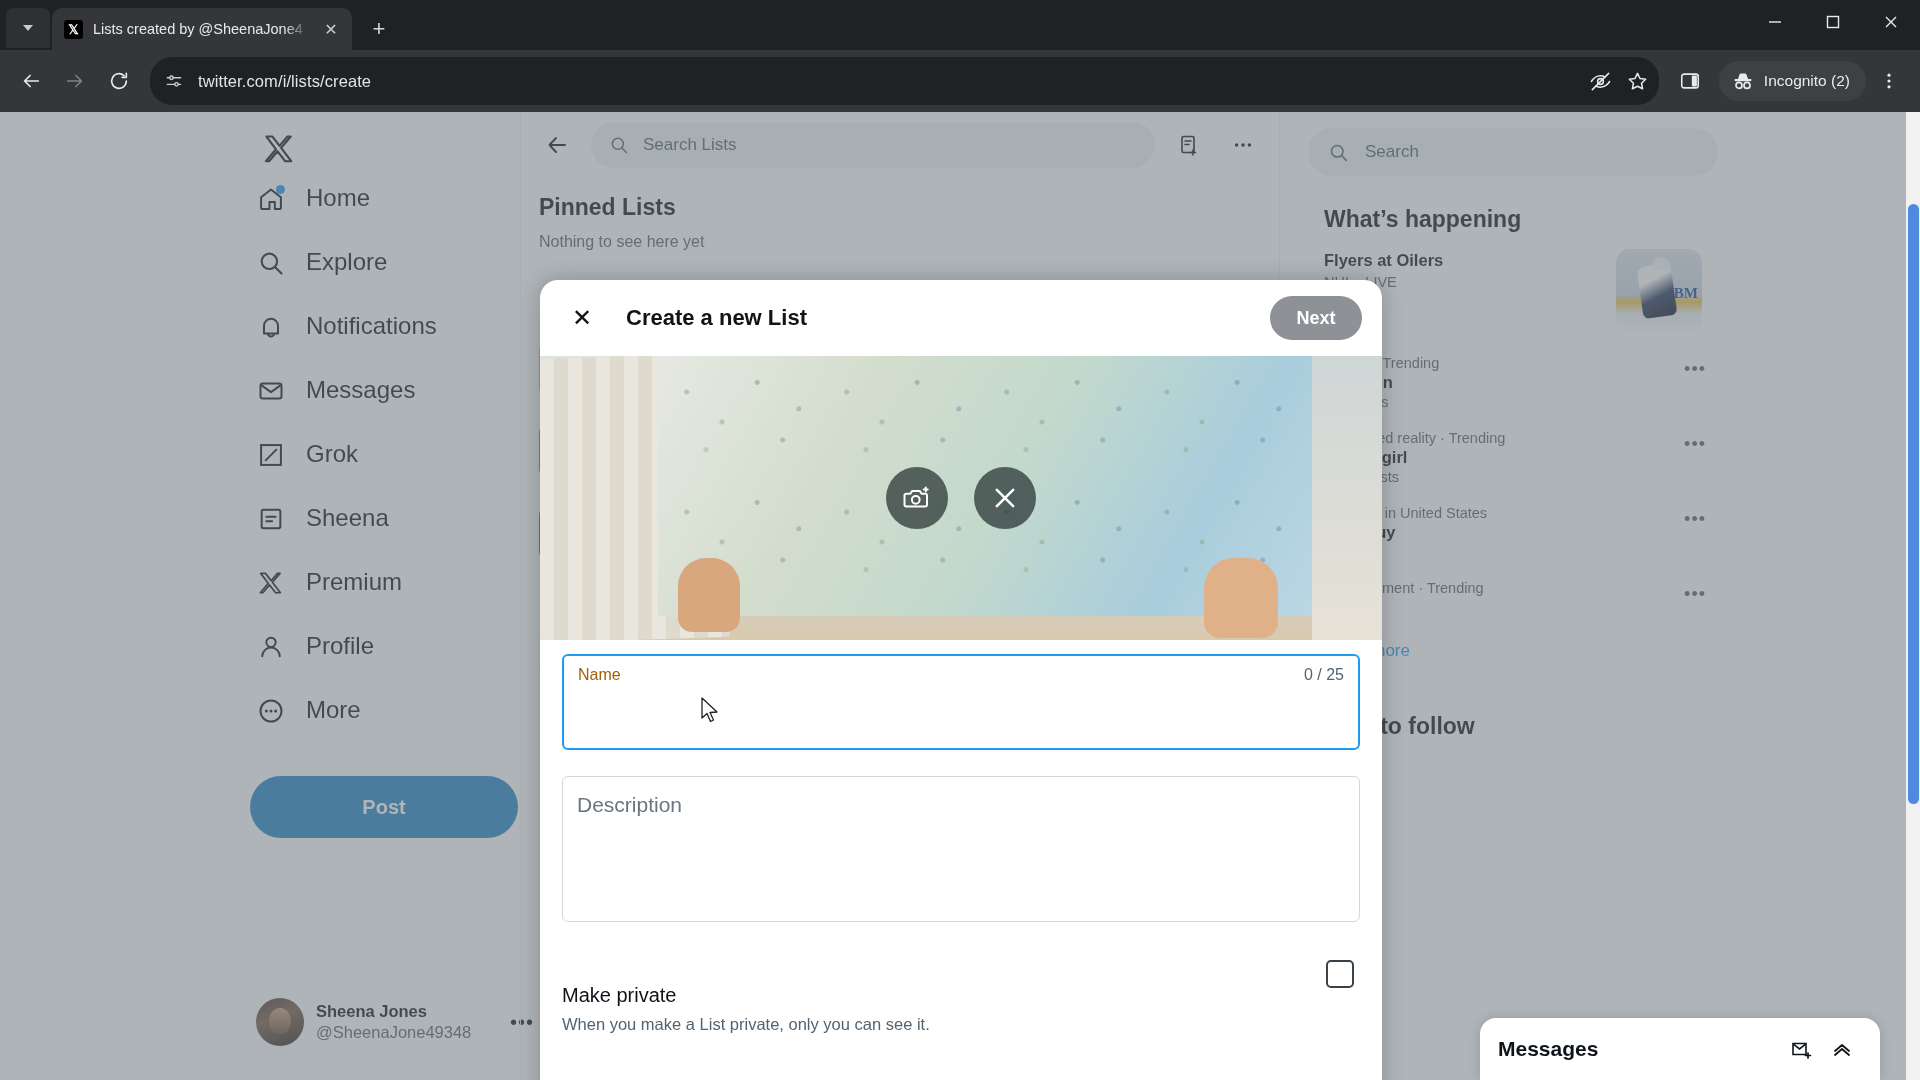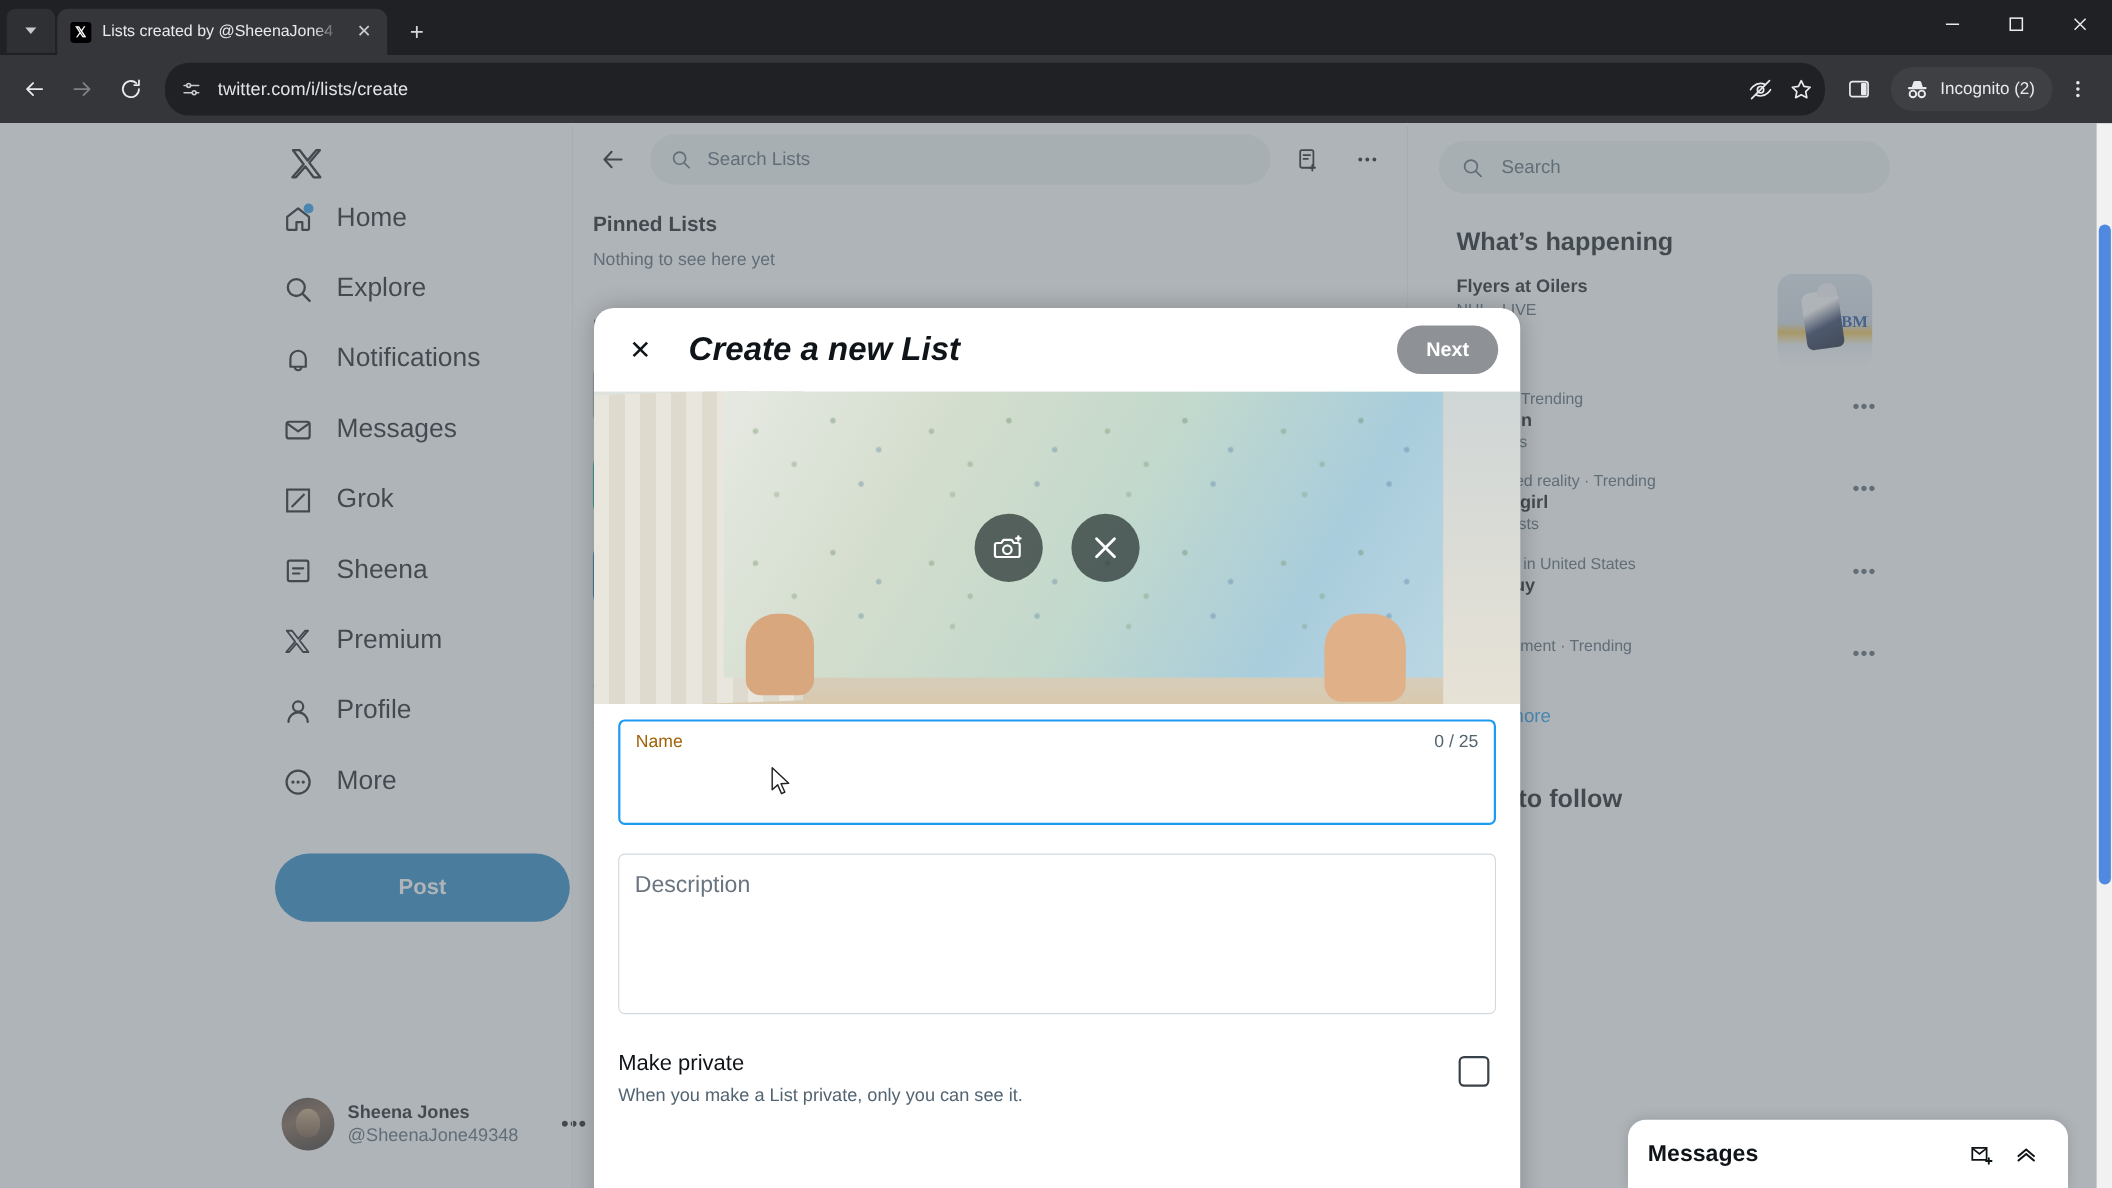--- a/index.html
+++ b/index.html
@@ -89,21 +89,21 @@
   .acct-dots { color: #0f1419; font-size: 20px; letter-spacing: 1px; }
 
   
   .center { width: 760px; flex: 0 0 760px; border-left: 1px solid #eff3f4; border-right: 1px solid #eff3f4; }
   .center-head { height: 66px; display: flex; align-items: center; gap: 14px; padding: 0 16px; }
   .searchlists {
     flex: 1 1 auto; height: 46px; border-radius: 23px; background: #eff3f4;
     display: flex; align-items: center; gap: 14px; padding: 0 18px; color: #536471; font-size: 17px;
   }
   .head-icon { width: 40px; height: 40px; display: flex; align-items: center; justify-content: center; color: #0f1419; }
-  .sec-title { font-size: 19px; font-weight: 800; color: #0f1419; padding: 16px 18px 8px; }
+  .sec-title { font-size: 23px; font-weight: 800; color: #0f1419; padding: 16px 18px 8px; }
   .empty-text { font-size: 16px; color: #536471; padding: 4px 18px 26px; }
   .discover-row { display: flex; align-items: center; gap: 14px; padding: 10px 18px; }
   .list-thumb { width: 62px; height: 62px; border-radius: 14px; display: flex; align-items: center; justify-content: center; flex: 0 0 62px; }
   .showmore { color: #1d9bf0; font-size: 17px; padding: 14px 18px 6px; }
 
   
   .rightcol { width: 460px; flex: 0 0 460px; padding: 16px 0 0 28px; }
   .rsearch { height: 48px; border-radius: 24px; background: #eff3f4; display: flex; align-items: center; gap: 16px; padding: 0 20px; width: 410px; color: #536471; font-size: 17px; }
   .rcard { margin-top: 18px; width: 410px; }
   .rcard h2 { font-size: 23px; font-weight: 800; color: #0f1419; padding: 12px 16px 6px; }
@@ -132,21 +132,21 @@
   .scrollthumb { position: absolute; right: 1px; top: 92px; width: 11px; height: 600px; background: #4f8ae0; border-radius: 6px; }
 
   
   .modal {
     position: absolute; left: 540px; top: 168px; width: 842px; height: 860px;
     background: #fff; border-radius: 18px; z-index: 50; overflow: hidden;
     box-shadow: 0 0 22px rgba(0,0,0,.22); display: flex; flex-direction: column;
   }
   .modal-head { height: 76px; display: flex; align-items: center; padding: 0 20px; gap: 22px; flex: 0 0 76px; }
   .modal-close { width: 44px; height: 44px; display: flex; align-items: center; justify-content: center; color: #0f1419; font-size: 24px; }
-  .modal-title { font-size: 30px; font-weight: 800; color: #0f1419; flex: 1 1 auto; font-style: italic; }
+  .modal-title { font-size: 22px; font-weight: 800; color: #0f1419; flex: 1 1 auto; }
   .next-btn { height: 44px; min-width: 92px; border-radius: 22px; background: #8e9195; color: #fff; font-size: 18px; font-weight: 700;
     display: flex; align-items: center; justify-content: center; border: none; padding: 0 22px; }
 
   .banner { height: 284px; position: relative; overflow: hidden; flex: 0 0 284px;
     background: linear-gradient(180deg, #dfe3de 0%, #cfd8c9 22%, #bfd2c8 42%, #cbdce3 62%, #d9c9ae 100%); }
   .banner .map { position:absolute; left: 118px; top: 0; right: 60px; bottom: 24px;
     background: linear-gradient(120deg,#e6e9e2 0%,#d3ddcd 28%,#c3d9cc 52%,#a9cddc 78%,#bcd7e4 100%); }
   .banner .map::before { content:""; position:absolute; inset:0;
     background-image: radial-gradient(circle at 18% 30%, rgba(120,150,110,.45) 2px, transparent 3px),
       radial-gradient(circle at 40% 55%, rgba(120,150,110,.4) 2px, transparent 3px),
@@ -167,21 +167,21 @@
   .modal-body { padding: 14px 22px 0; flex: 1 1 auto; }
   .field-name {
     height: 96px; border: 2px solid #1d9bf0; border-radius: 6px; position: relative; padding: 10px 14px;
   }
   .field-name .lbl { font-size: 16px; color: #a16207; }
   .field-name .counter { position: absolute; right: 14px; top: 10px; font-size: 16px; color: #536471; }
   .field-desc { margin-top: 26px; height: 146px; border: 1px solid #cfd9de; border-radius: 6px; padding: 16px 14px; }
   .field-desc .lbl { font-size: 21px; color: #6a7580; }
   .private-row { margin-top: 34px; display: flex; align-items: flex-start; gap: 16px; padding-right: 6px; }
   .private-row .txt { flex: 1 1 auto; }
-  .private-row .t1 { font-size: 20px; color: #0f1419; }
+  .private-row .t1 { font-size: 20px; color: #0f1419; margin-top: 28px; }
   .private-row .t2 { font-size: 16.5px; color: #536471; margin-top: 8px; }
   .checkbox { width: 28px; height: 28px; border: 2px solid #3a4249; border-radius: 5px; flex: 0 0 28px; margin-top: 4px; }
 
   .cursor { position: absolute; left: 700px; top: 585px; z-index: 70; width: 20px; height: 28px; }
 </style>
 </head>
 <body>
 
 <div class="browser">
 

